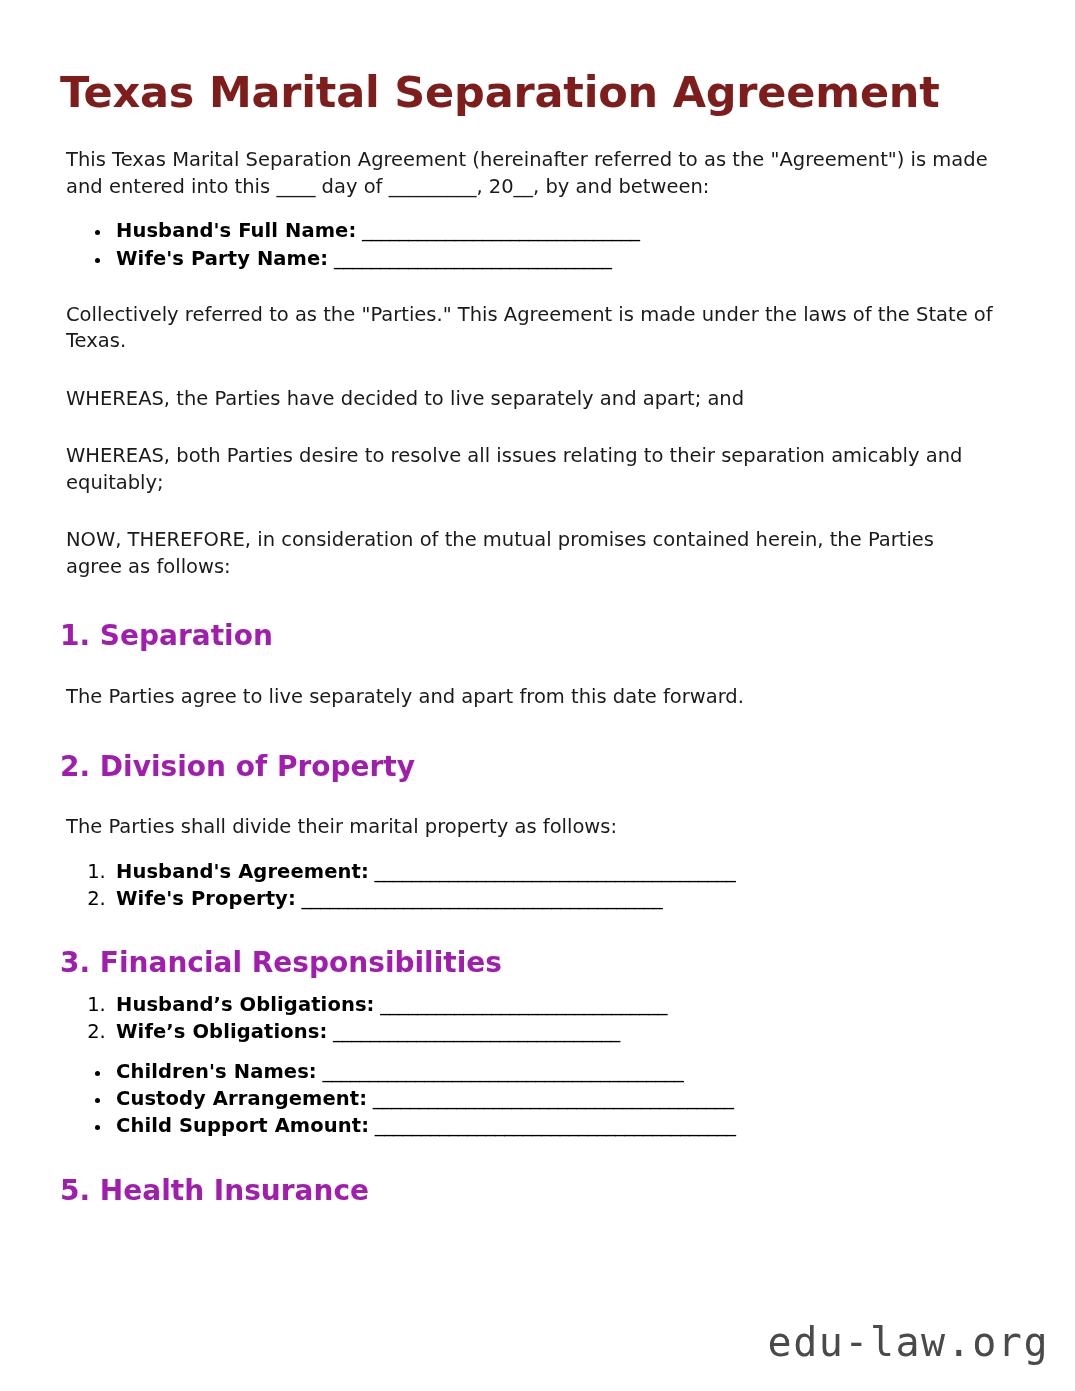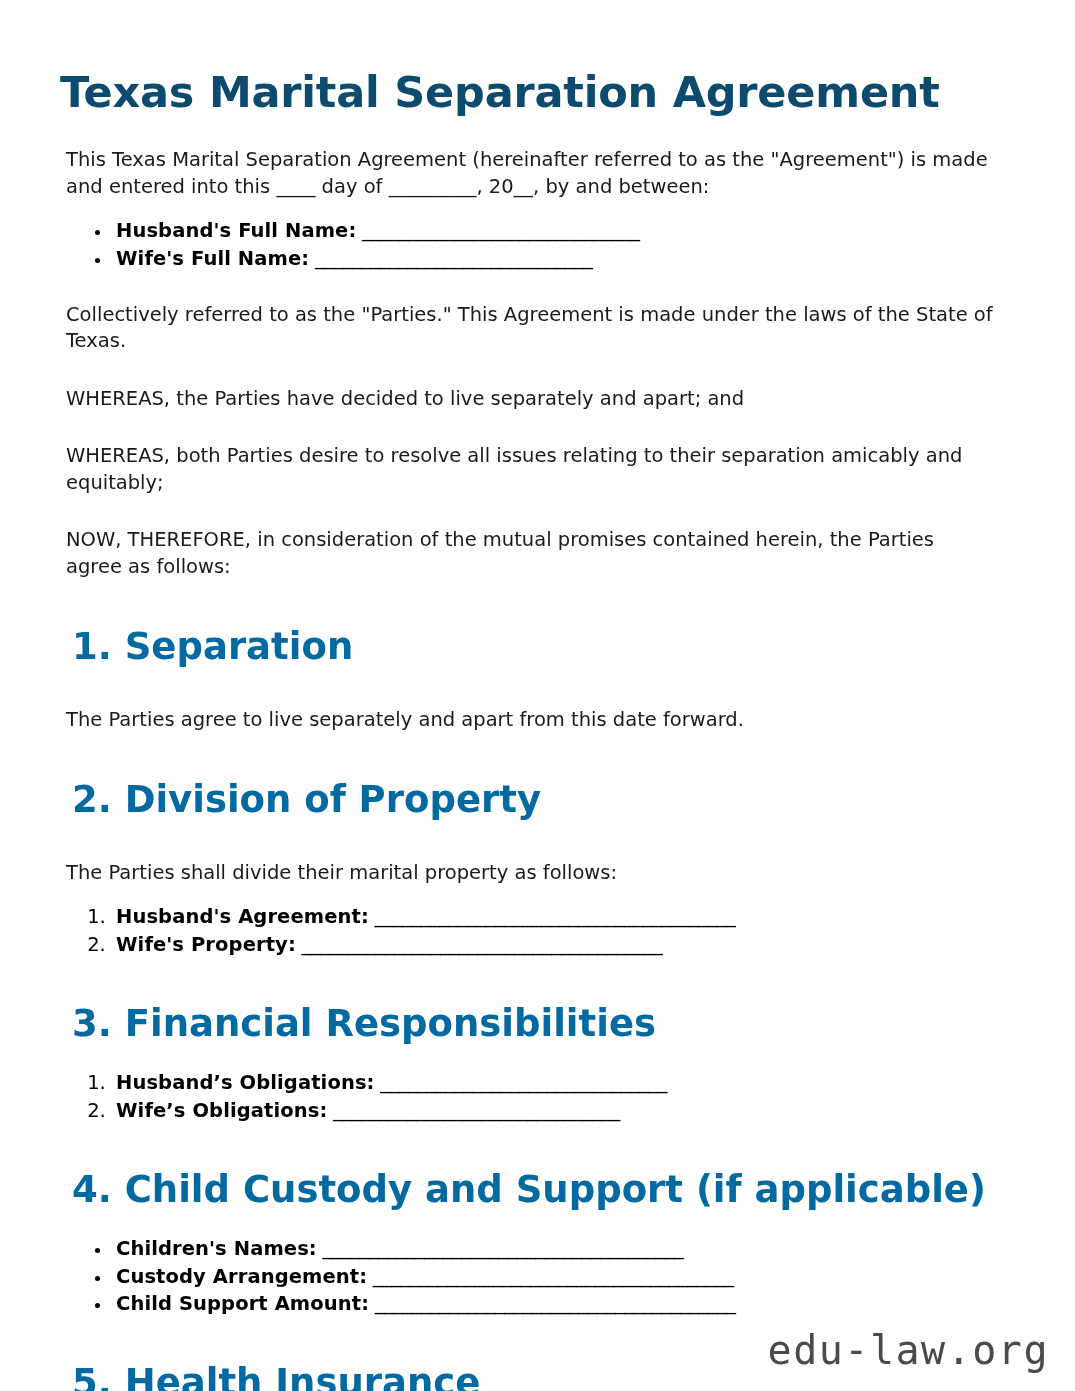--- a/index.html
+++ b/index.html
@@ -23,37 +23,37 @@
     top: 0;
     width: 940px;
   }
   .doc-title {
     font-size: 43px;
     font-weight: bold;
     line-height: 1.12;
     letter-spacing: -0.2px;
     margin: 0;
     padding-top: 68px;
-    color: #0c4a6e;
+    color: #7f1d1d;
   }
   .para {
     font-size: 19.5px;
     line-height: 1.36;
     margin: 6px;
     padding-top: 25px;
     color: #1a1a1a;
     max-width: 935px;
   }
   .section-h {
-    font-size: 37px;
+    font-size: 28px;
     font-weight: bold;
     line-height: 1.2;
-    margin: 12px;
+    margin: 0;
     padding-top: 33px;
-    color: #0369a1;
+    color: #a21caf;
   }
   ul.doc-list, ol.doc-list {
     margin: 0;
     padding-top: 12px;
     padding-bottom: 0;
     padding-left: 52px;
     font-size: 19.5px;
     line-height: 1.30;
   }
   ul.doc-list { list-style: disc; }
@@ -69,40 +69,40 @@
     letter-spacing: 0.1px;
   }
   .blank {
     font-weight: normal;
     letter-spacing: -0.5px;
     white-space: pre;
   }
   .watermark {
     position: absolute;
     right: 26px;
-    bottom: 18px;
+    bottom: 26px;
     font-family: "DejaVu Sans Mono", "Liberation Mono", monospace;
     font-size: 40px;
     letter-spacing: 1.5px;
     color: #4a4a4a;
     white-space: nowrap;
   }
 </style>
 </head>
 <body>
 
 <div class="page">
 
   <h1 class="doc-title">Texas Marital Separation Agreement</h1>
 
   <p class="para">This Texas Marital Separation Agreement (hereinafter referred to as the "Agreement") is made and entered into this ____ day of _________, 20__, by and between:</p>
 
   <ul class="doc-list">
     <li><span class="lbl">Husband's Full Name:</span><span class="blank"> ______________________________</span></li>
-    <li><span class="lbl">Wife's Full Name:</span><span class="blank"> ______________________________</span></li>
+    <li><span class="lbl">Wife's Party Name:</span><span class="blank"> ______________________________</span></li>
   </ul>
 
   <p class="para">Collectively referred to as the "Parties." This Agreement is made under the laws of the State of Texas.</p>
 
   <p class="para">WHEREAS, the Parties have decided to live separately and apart; and</p>
 
   <p class="para">WHEREAS, both Parties desire to resolve all issues relating to their separation amicably and equitably;</p>
 
   <p class="para">NOW, THEREFORE, in consideration of the mutual promises contained herein, the Parties agree as follows:</p>
 
@@ -115,21 +115,20 @@
     <li><span class="lbl">Husband's Agreement:</span><span class="blank"> _______________________________________</span></li>
     <li><span class="lbl">Wife's Property:</span><span class="blank"> _______________________________________</span></li>
   </ol>
 
   <h2 class="section-h">3. Financial Responsibilities</h2>
   <ol class="doc-list">
     <li><span class="lbl">Husband’s Obligations:</span><span class="blank"> _______________________________</span></li>
     <li><span class="lbl">Wife’s Obligations:</span><span class="blank"> _______________________________</span></li>
   </ol>
 
-  <h2 class="section-h">4. Child Custody and Support (if applicable)</h2>
   <ul class="doc-list">
     <li><span class="lbl">Children's Names:</span><span class="blank"> _______________________________________</span></li>
     <li><span class="lbl">Custody Arrangement:</span><span class="blank"> _______________________________________</span></li>
     <li><span class="lbl">Child Support Amount:</span><span class="blank"> _______________________________________</span></li>
   </ul>
 
   <h2 class="section-h">5. Health Insurance</h2>
 
 </div>
 

